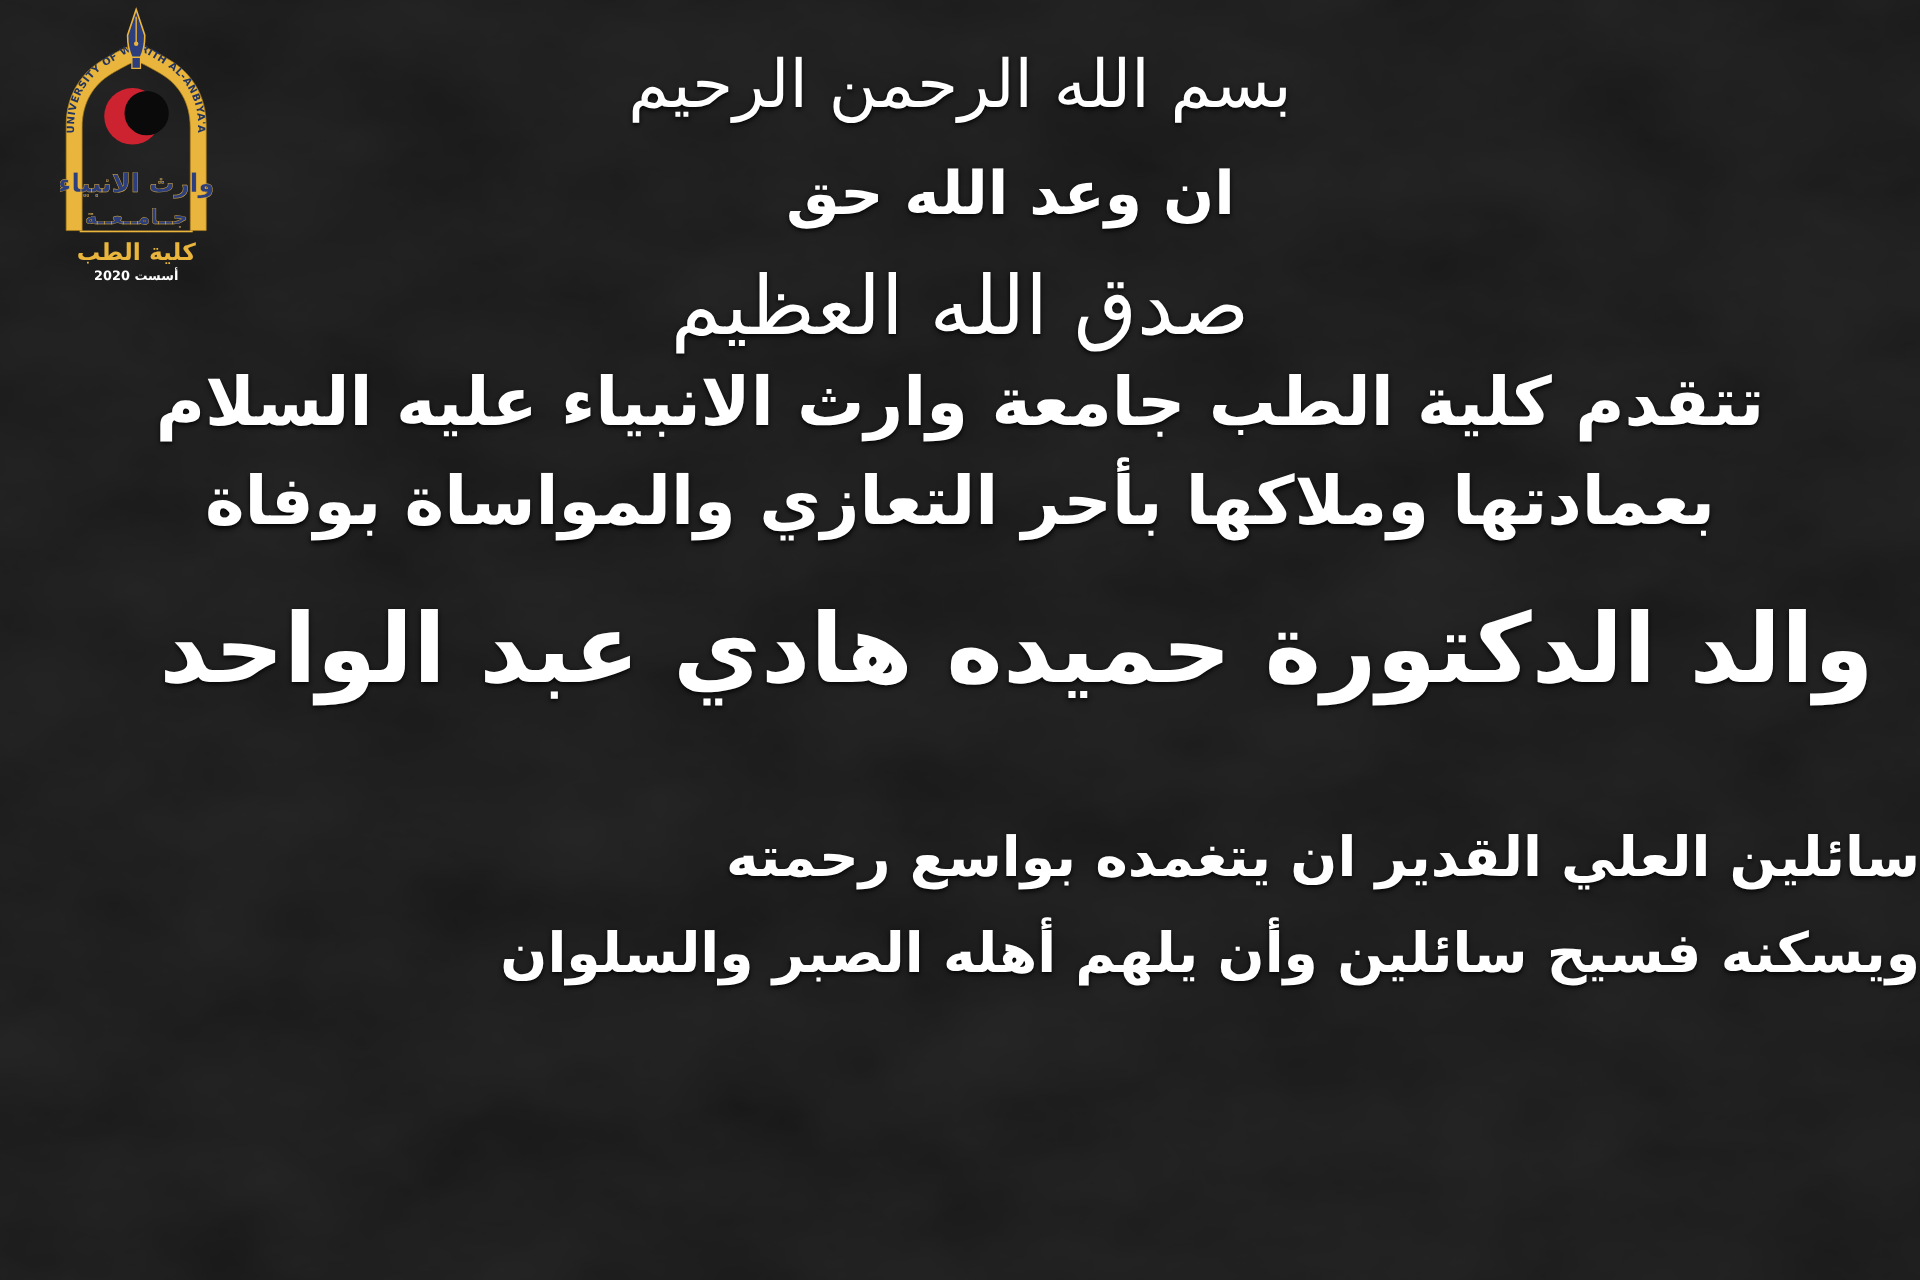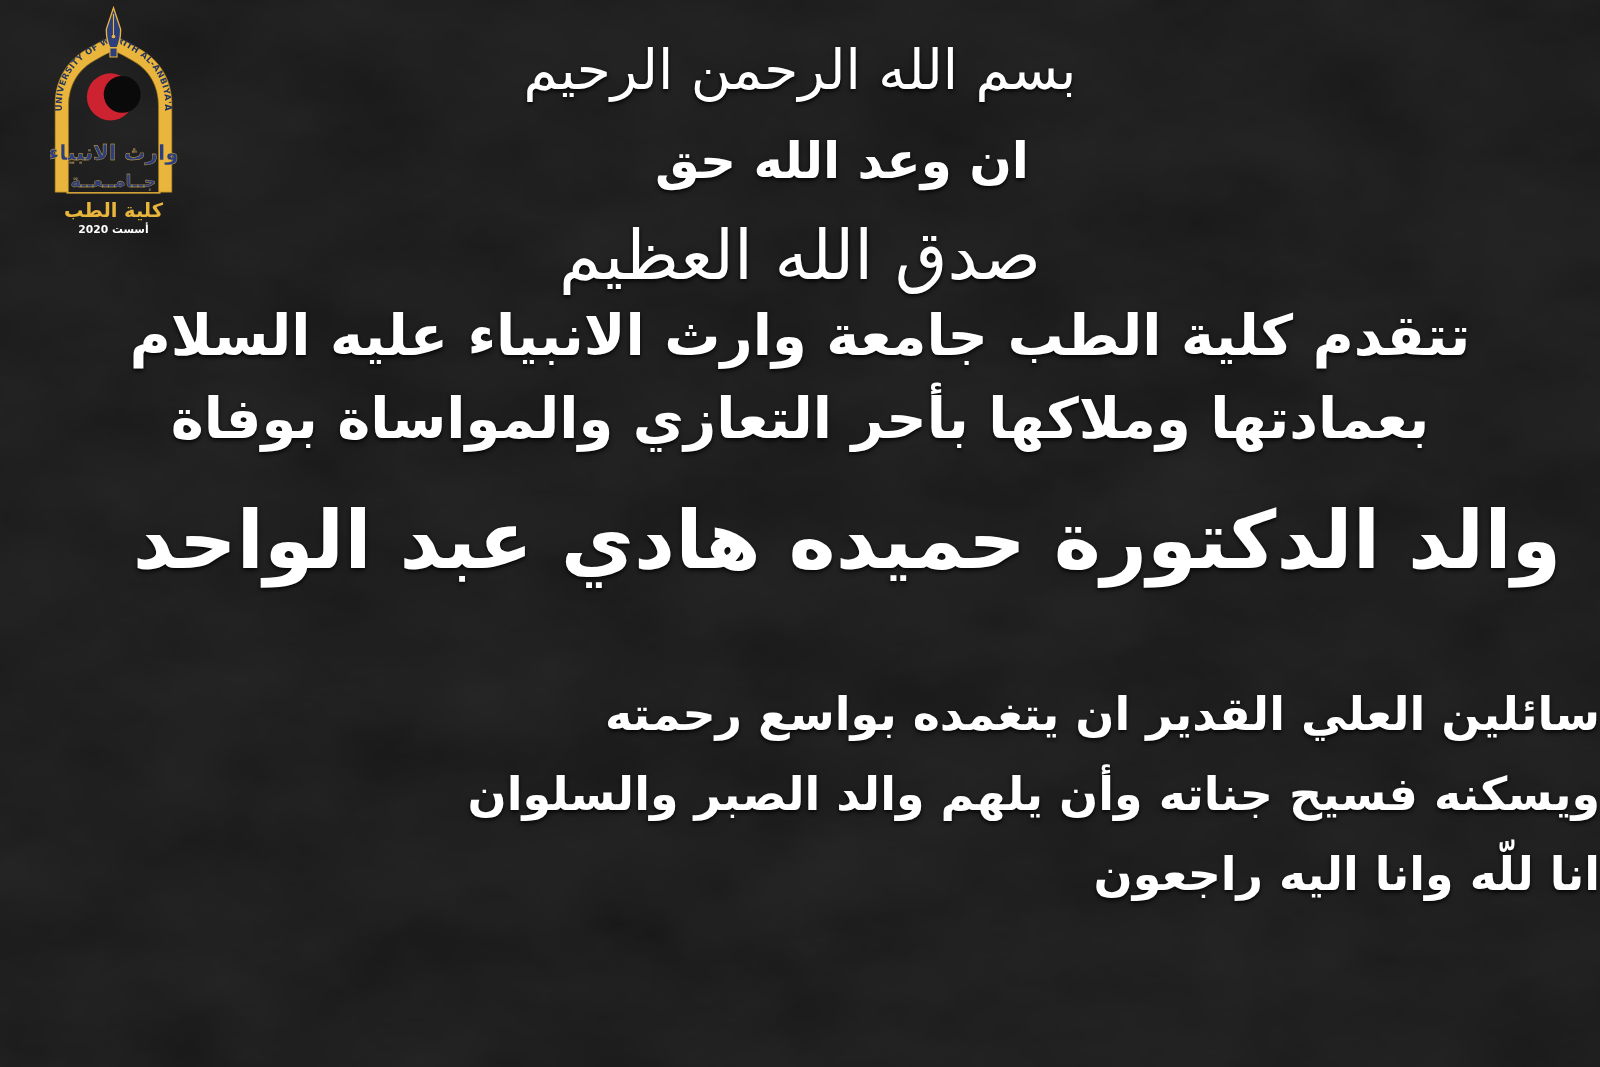--- a/index.html
+++ b/index.html
@@ -127,17 +127,16 @@
 
   <div class="announce">
     <div>تتقدم كلية الطب جامعة وارث الانبياء عليه السلام</div>
     <div>بعمادتها وملاكها بأحر التعازي والمواساة بوفاة</div>
   </div>
 
   <div class="textline deceased">والد الدكتورة حميده هادي عبد الواحد</div>
 
   <div class="prayer">
     <div>سائلين العلي القدير ان يتغمده بواسع رحمته</div>
-    <div>ويسكنه فسيح جناته وأن يلهم والد الصبر والسلوان</div>
-    <div>انا للّه وانا اليه راجعون</div>
+    <div>ويسكنه فسيح سائلين وأن يلهم أهله الصبر والسلوان</div>
   </div>
 
 </div>
 
 </body></html>

